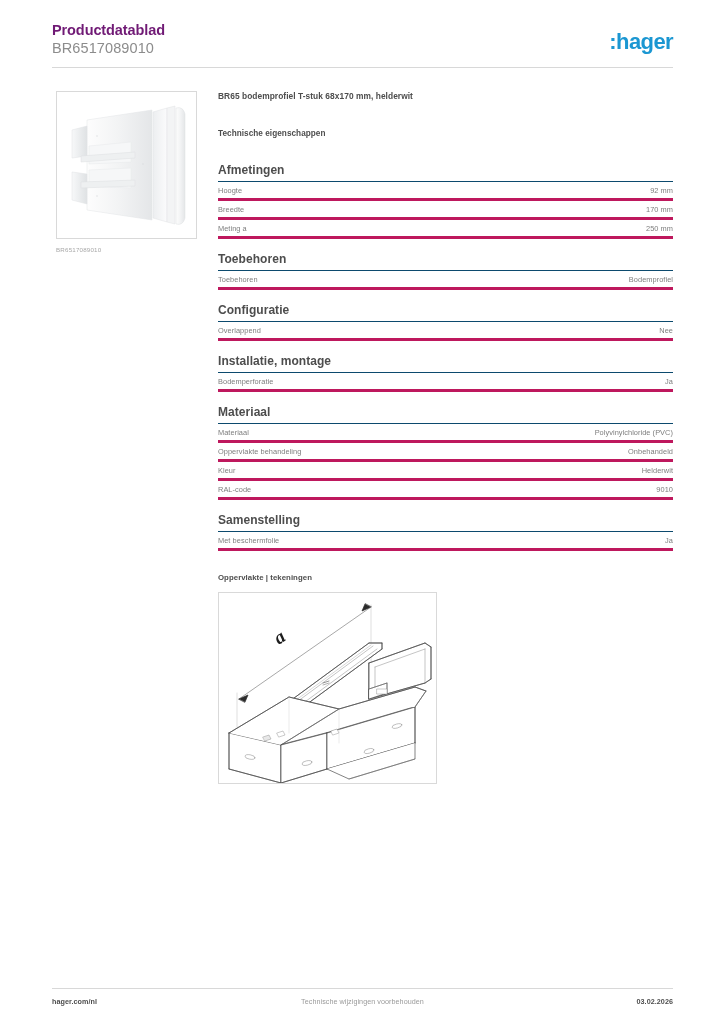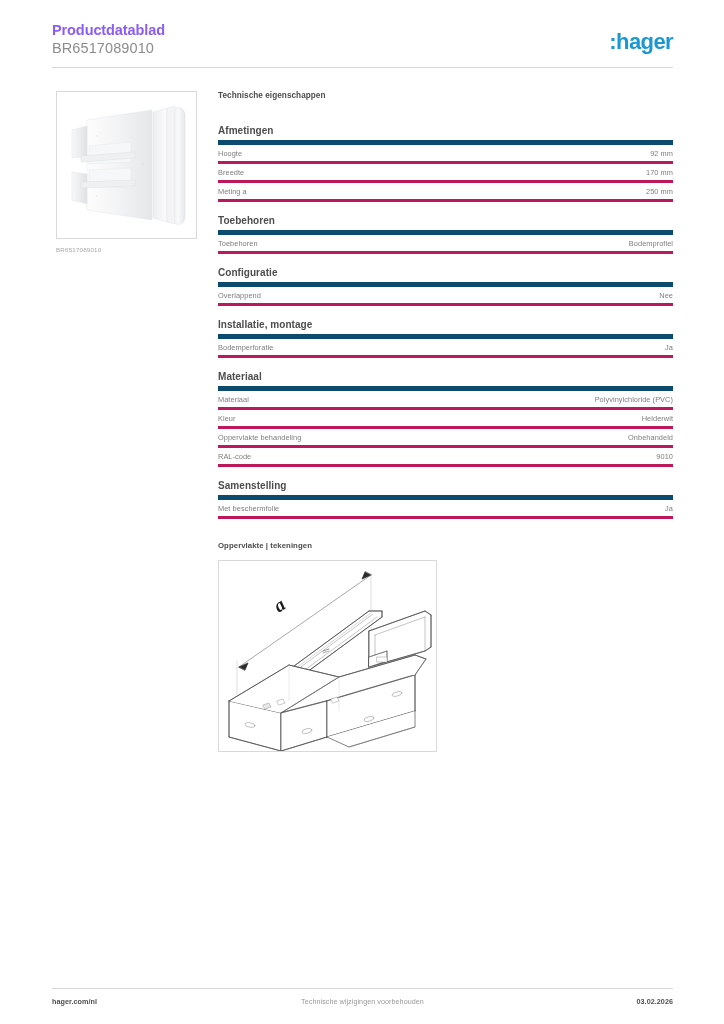--- a/index.html
+++ b/index.html
@@ -24,21 +24,21 @@
   .header {
     position: absolute;
     left: 52px;
     top: 22px;
     width: 621px;
     height: 42px;
   }
   .doc-title {
     font-size: 14.5px;
     font-weight: bold;
-    color: #8b5cf6;
+    color: #701a75;
     letter-spacing: -0.1px;
     line-height: 17px;
   }
   .doc-ref {
     font-size: 14.5px;
     font-weight: normal;
     color: #8c8c8c;
     letter-spacing: 0.1px;
     line-height: 18px;
   }
@@ -101,25 +101,25 @@
   .spec-heading {
     font-size: 8.2px;
     font-weight: bold;
     color: #4d4d4d;
     letter-spacing: 0.05px;
     margin-bottom: 25px;
   }
 
   .group { margin-bottom: 13px; }
   .group-title {
-    font-size: 10px;
+    font-size: 12px;
     font-weight: bold;
     color: #4d4d4d;
     padding-bottom: 4px;
-    border-bottom: 5px solid #0c4a6e;
+    border-bottom: 1px solid #0c4a6e;
     letter-spacing: 0.05px;
   }
   .row {
     display: flex;
     justify-content: space-between;
     align-items: baseline;
     border-bottom: 3px solid #be185d;
     padding: 4px 0 3px 0;
     min-height: 13px;
   }
@@ -252,20 +252,21 @@
         <circle cx="86" cy="72" r="1" fill="#e0e2e4"></circle>
         <circle cx="40" cy="44" r="0.8" fill="#e0e2e4"></circle>
         <circle cx="40" cy="104" r="0.8" fill="#e0e2e4"></circle>
       </svg>
     </div>
     <div class="photo-caption">BR6517089010</div>
   </div>
 
   <div class="spec-col">
 
+    <div class="product-name">BR65 bodemprofiel T-stuk 68x170 mm, helderwit</div>
     <div class="spec-heading">Technische eigenschappen</div>
 
     <div id="spec-groups">
         <div class="group">
           <div class="group-title">Afmetingen</div>
           <div class="row">
             <div class="row-label">Hoogte</div>
             <div class="row-value">92 mm</div>
           </div>
           <div class="row">
@@ -298,26 +299,26 @@
             <div class="row-value">Ja</div>
           </div>
         </div>
         <div class="group">
           <div class="group-title">Materiaal</div>
           <div class="row">
             <div class="row-label">Materiaal</div>
             <div class="row-value">Polyvinylchloride (PVC)</div>
           </div>
           <div class="row">
+            <div class="row-label">Oppervlakte behandeling</div>
+            <div class="row-value">Onbehandeld</div>
+          </div>
+          <div class="row">
             <div class="row-label">Kleur</div>
             <div class="row-value">Helderwit</div>
-          </div>
-          <div class="row">
-            <div class="row-label">Oppervlakte behandeling</div>
-            <div class="row-value">Onbehandeld</div>
           </div>
           <div class="row">
             <div class="row-label">RAL-code</div>
             <div class="row-value">9010</div>
           </div>
         </div>
         <div class="group">
           <div class="group-title">Samenstelling</div>
           <div class="row">
             <div class="row-label">Met beschermfolie</div>

